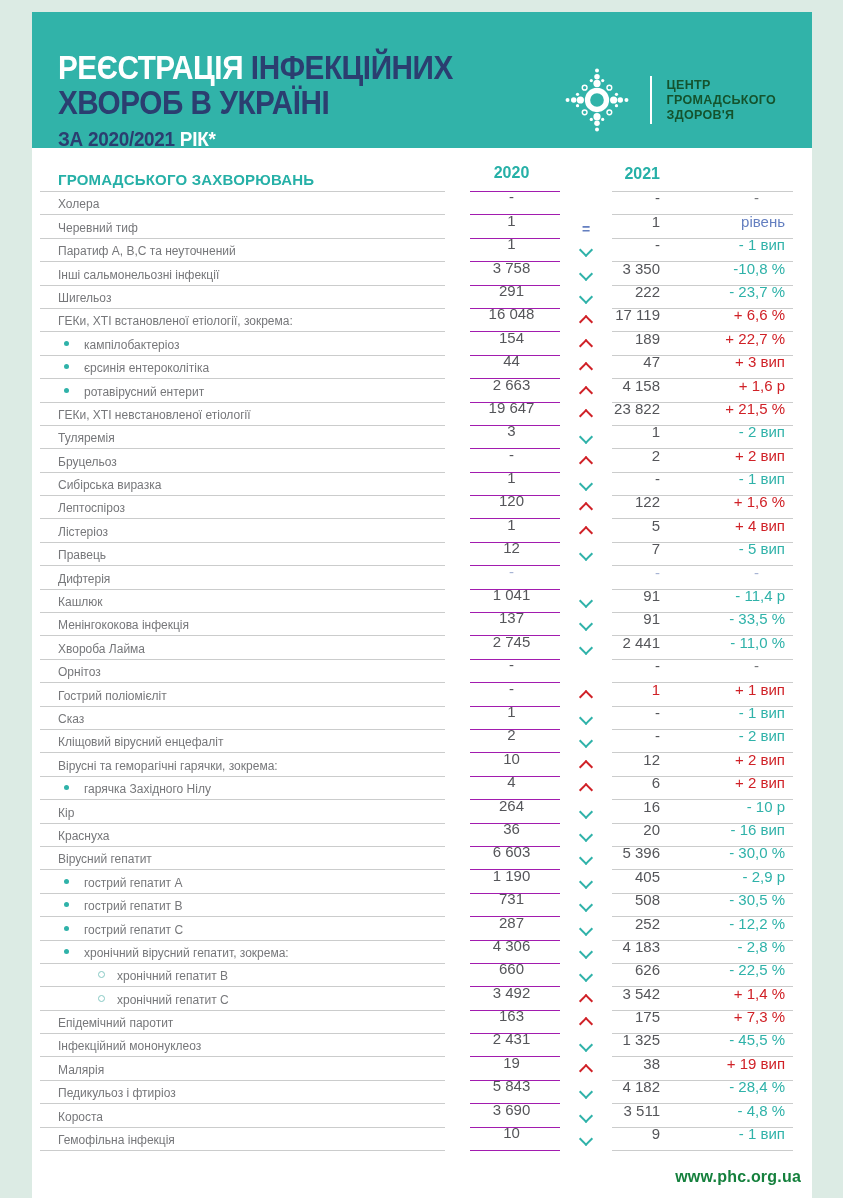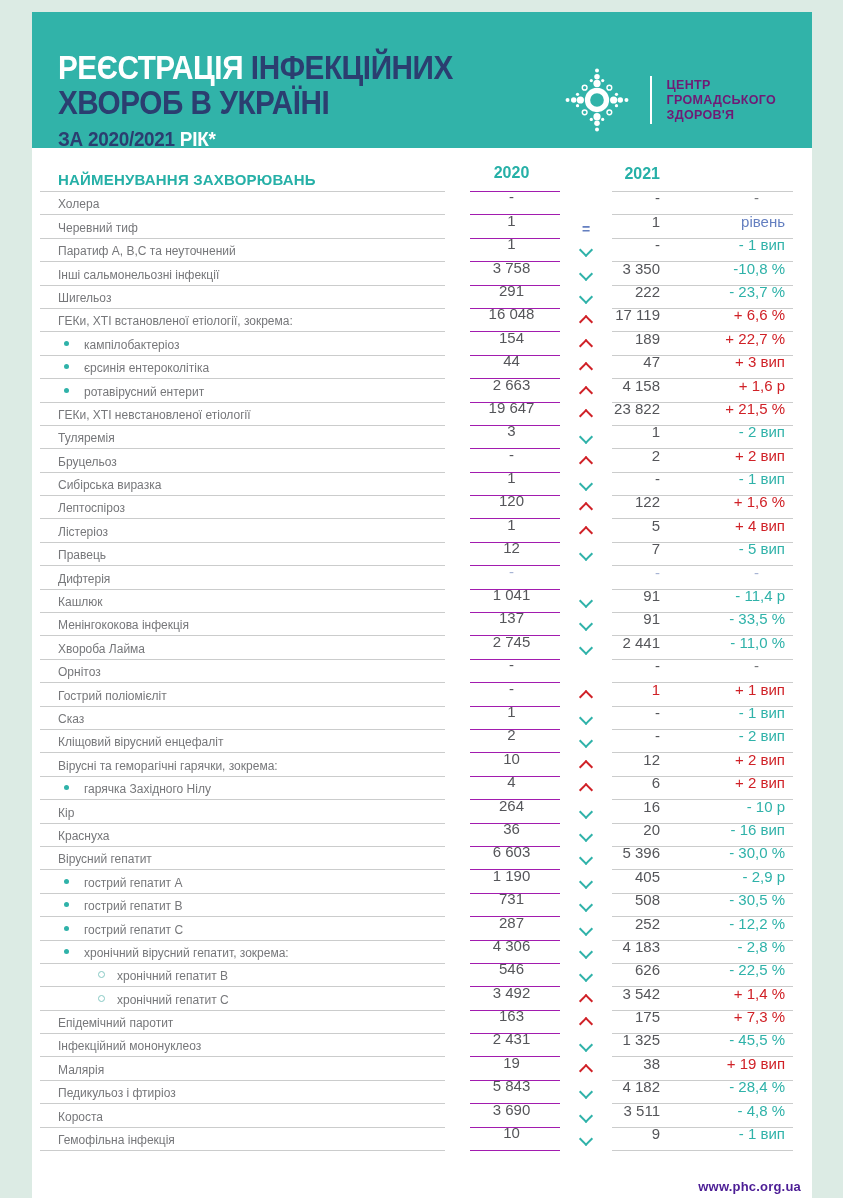--- a/index.html
+++ b/index.html
@@ -19,21 +19,21 @@
     padding:0 36px 0 26px;
   }
   .hero-titles{transform:scaleX(.9);transform-origin:left center;white-space:nowrap;}
   .t-line1,.t-line2{font-size:33px;font-weight:bold;line-height:35px;letter-spacing:-.5px;}
   .t-sub{font-size:21px;font-weight:bold;margin-top:7px;letter-spacing:-.3px;}
   .white{color:#ffffff}.navy{color:#2b3e70}
 
   .logo{display:flex;align-items:center;gap:15px;}
   .logo svg{width:76px;height:78px;display:block;}
   .logo-sep{width:2px;height:48px;background:#ffffff;}
-  .logo-text{color:#701a75;font-size:12.5px;font-weight:bold;line-height:15px;letter-spacing:.3px;}
+  .logo-text{color:#14532d;font-size:12.5px;font-weight:bold;line-height:15px;letter-spacing:.3px;}
 
   
   .card{
     position:absolute;left:32px;top:148px;width:780px;height:1050px;
     background:#ffffff;box-sizing:border-box;
     padding:10px 19px 0 8px;
   }
   .thead,.row{display:flex;align-items:flex-end;}
   .thead{height:34px;}
   .row{height:23.4px;}
@@ -69,22 +69,22 @@
   .delta{flex:1;text-align:right;padding-right:8px;font-size:15px;}
   .delta.dash{padding-right:34px;}
 
   .t-teal{color:#2fb2a9 !important;}
   .t-red{color:#d02127 !important;}
   .t-blue{color:#647fc0 !important;}
   .t-gray{color:#77787b !important;}
   .t-lblue{color:#a7b4d4 !important;}
 
   .footer{
-    position:absolute;right:11px;bottom:4px;
-    color:#4c1d95;font-weight:bold;font-size:13px;letter-spacing:.2px;
+    position:absolute;right:11px;bottom:12px;
+    color:#15803d;font-weight:bold;font-size:16px;letter-spacing:.2px;
     text-decoration:none;
   }
 </style>
 </head>
 <body>
 
 <div class="page">
 
   <header class="hero">
     <div class="hero-titles">
@@ -135,21 +135,21 @@
       <div class="logo-text">
         <div>ЦЕНТР</div>
         <div>ГРОМАДСЬКОГО</div>
         <div>ЗДОРОВ'Я</div>
       </div>
     </div>
   </header>
 
   <main class="card">
     <div class="thead">
-      <div class="c-name">НАЙМЕНУВАННЯ ЗАХВОРЮВАНЬ</div>
+      <div class="c-name">ГРОМАДСЬКОГО ЗАХВОРЮВАНЬ</div>
       <div class="c-2020">2020</div>
       <div class="c-arrow"></div>
       <div class="c-right">
         <span class="v2021">2021</span>
         <span class="delta"></span>
       </div>
     </div>
 
     <div id="rows">
         <div class="row">
@@ -606,21 +606,21 @@
     <div class="c-right">
       <span class="v2021">4 183</span>
       <span class="delta t-teal">- 2,8 %</span>
     </div>
   </div>
         <div class="row">
     <div class="c-name">
       <span class="bullet b2"></span>
       <span class="nm">хронічний гепатит В</span>
     </div>
-    <div class="c-2020">546</div>
+    <div class="c-2020">660</div>
     <div class="c-arrow">
             <span class="chev down"></span>
           </div>
     <div class="c-right">
       <span class="v2021">626</span>
       <span class="delta t-teal">- 22,5 %</span>
     </div>
   </div>
         <div class="row">
     <div class="c-name">

